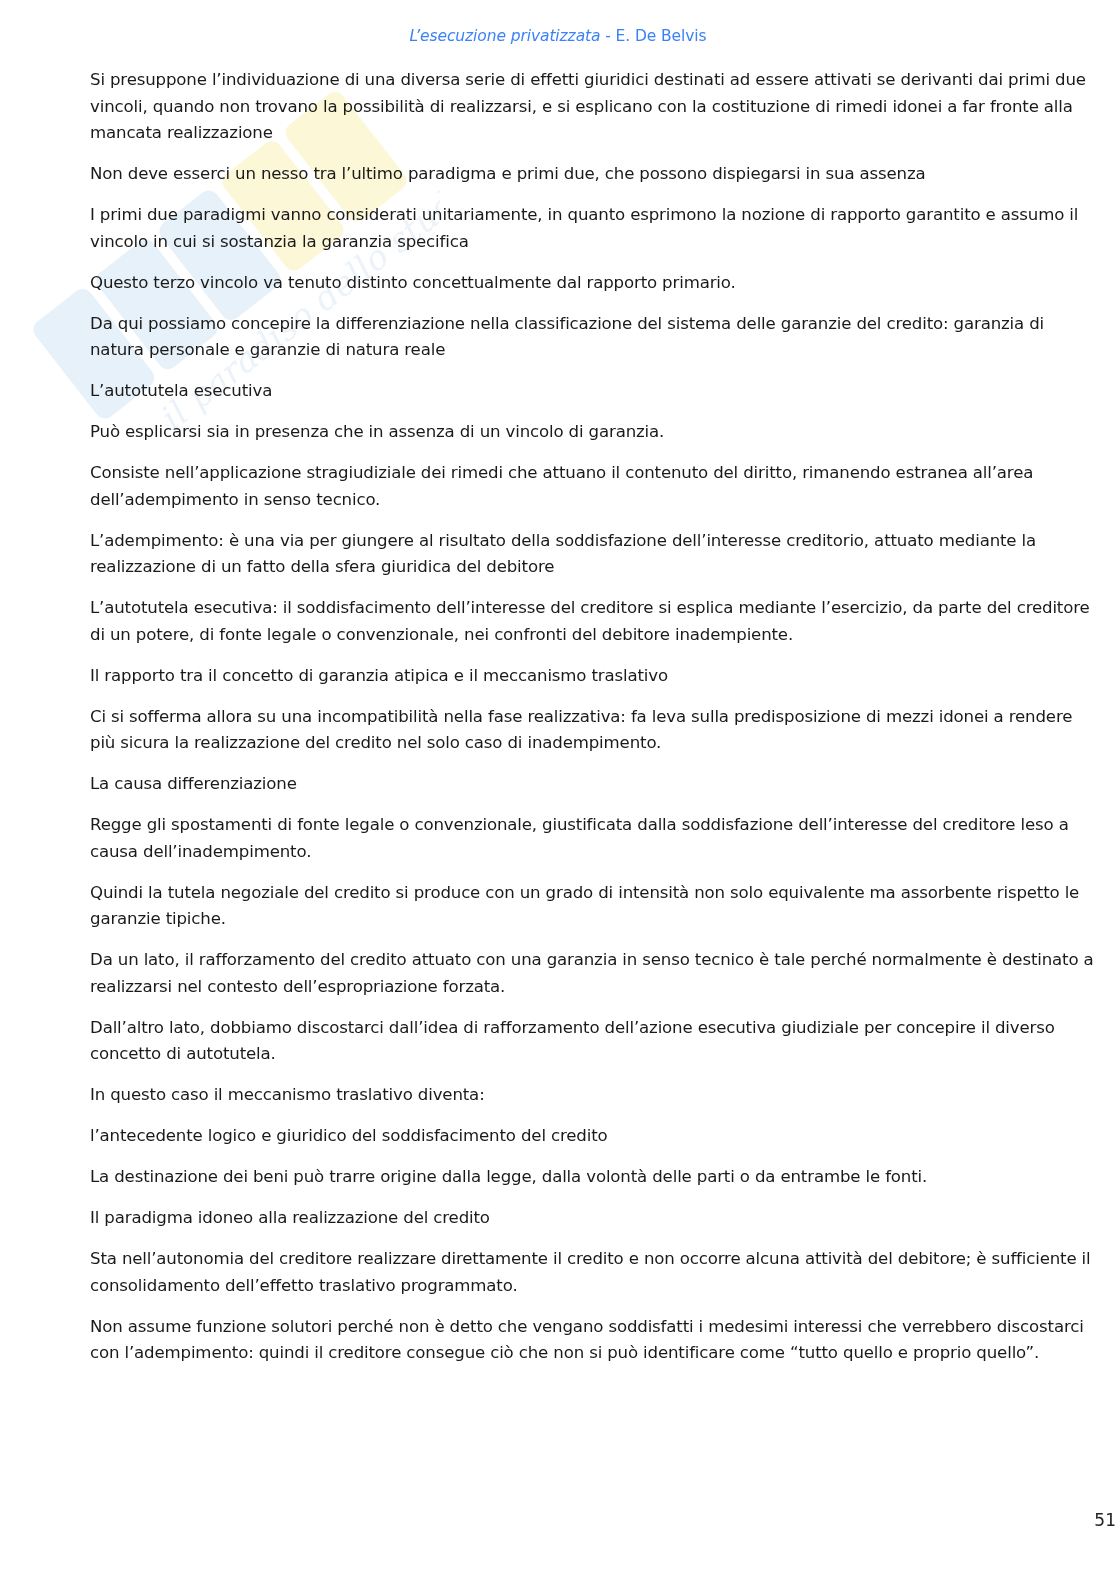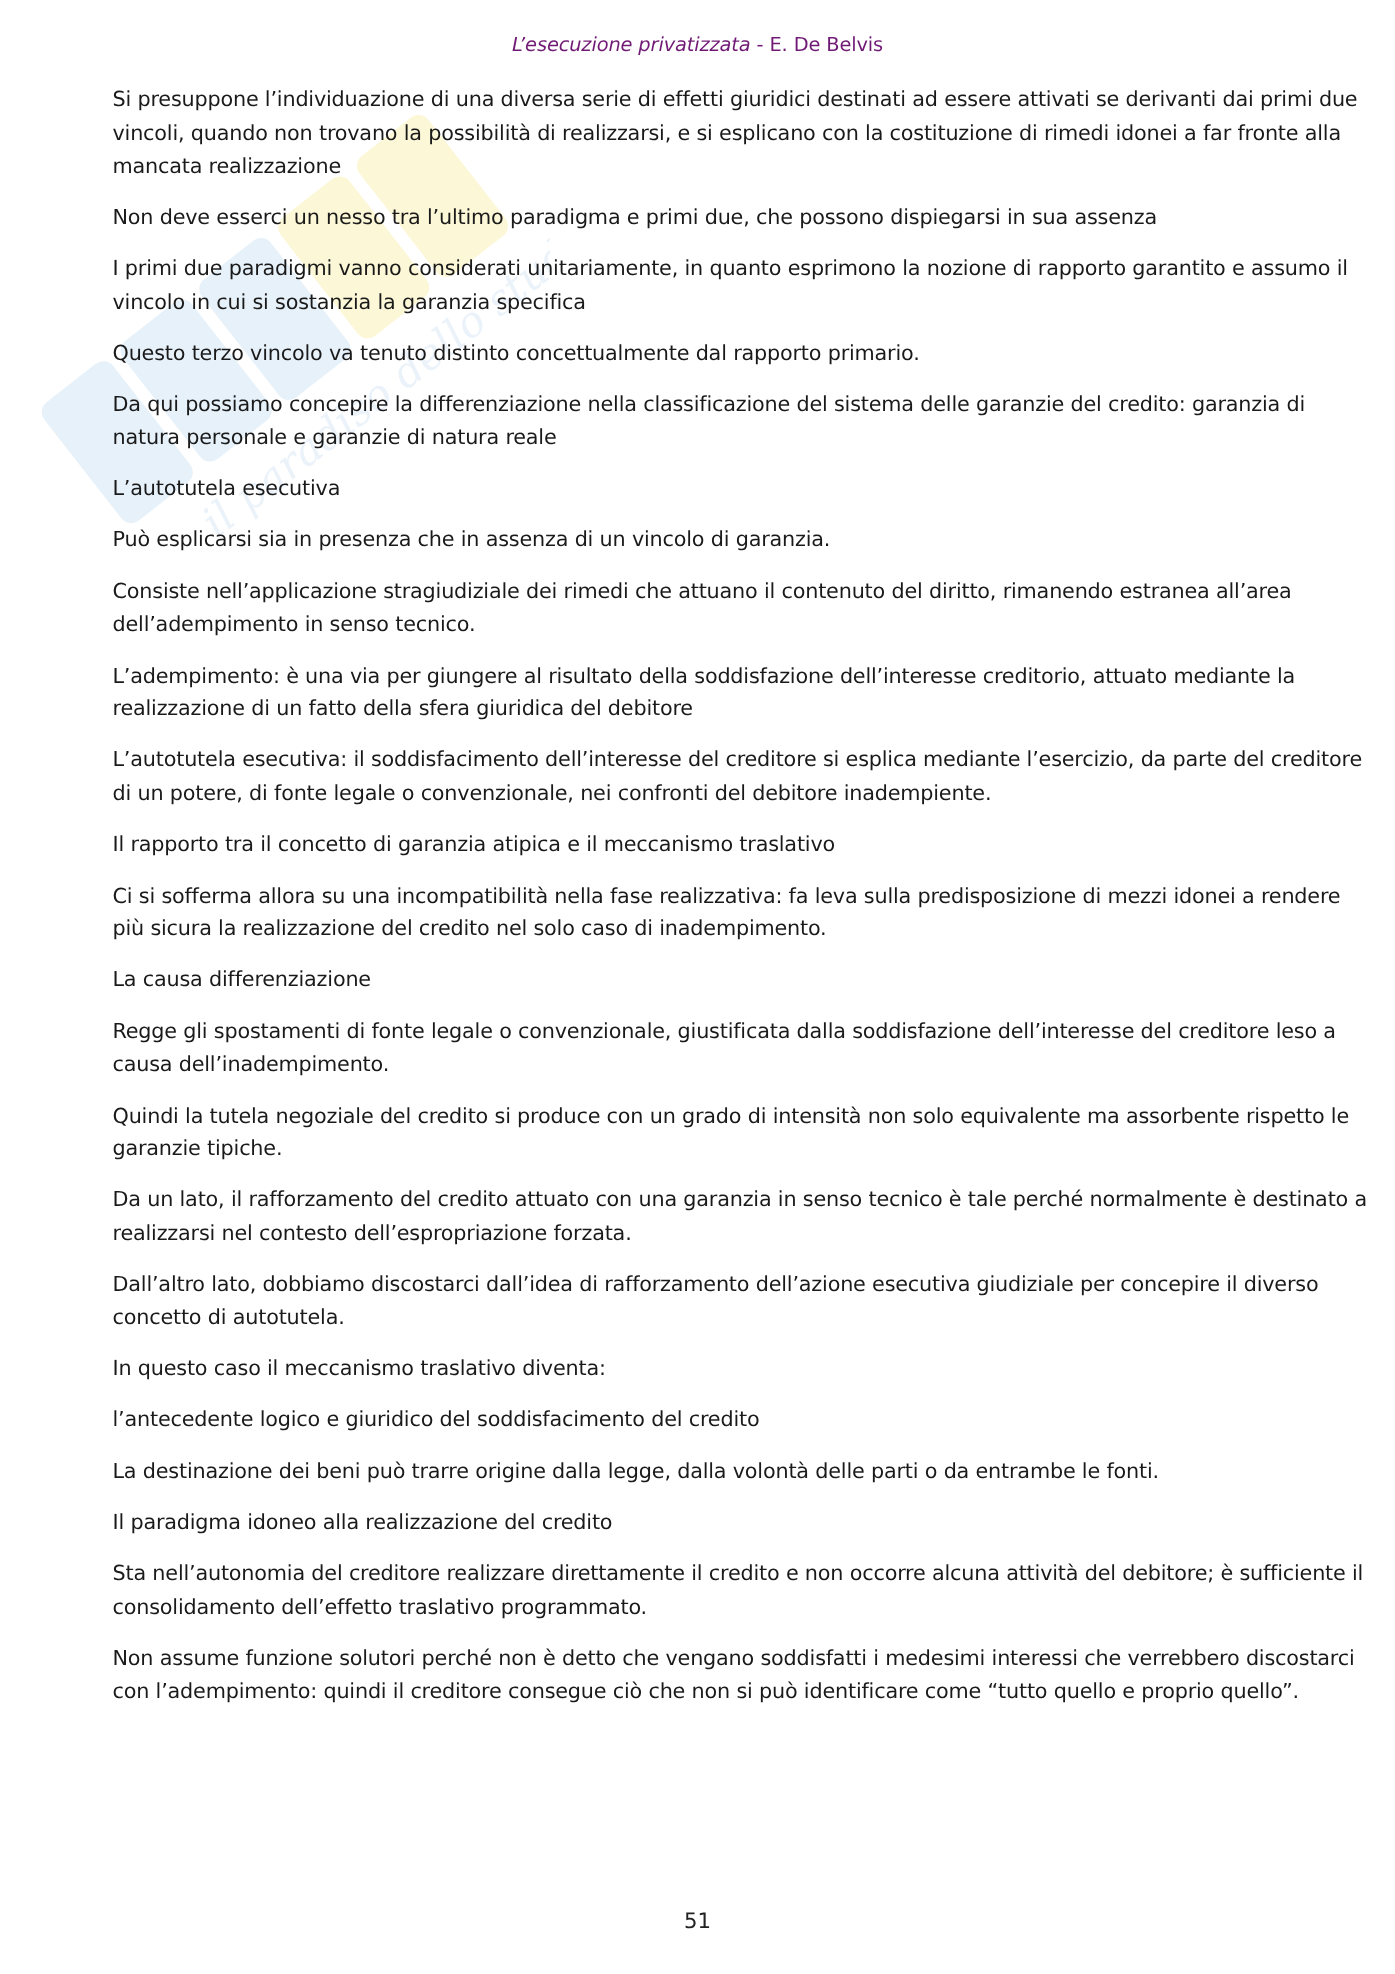--- a/index.html
+++ b/index.html
@@ -2,27 +2,27 @@
 <html><head>
   <meta charset="utf-8">
   <style>
     html, body { margin: 0; padding: 0; background: #ffffff; }
     body { width: 1116px; height: 1579px; position: relative; overflow: hidden;
            font-family: "DejaVu Sans", sans-serif; color: #1a1a1a; }
     .page { position: absolute; left: 0; top: 0; width: 1116px; height: 1579px; }
     .watermark { position: absolute; left: 20px; top: 40px; width: 420px; height: 440px;
                  pointer-events: none; opacity: 0.55; }
     .header { position: absolute; top: 27px; left: 0; width: 1116px; text-align: center;
-              font-size: 15.5px; color: #701a75; letter-spacing: -0.1px; }
+              font-size: 15.5px; color: #3b82f6; letter-spacing: -0.1px; }
     .header .title { font-style: italic; }
     .content { position: absolute; left: 53px; top: 67px; width: 1010px; margin-left: 37px; }
     .para { margin: 0 0 14.5px 0; font-size: 16.6px; line-height: 26.5px; letter-spacing: -0.15px;
             position: relative; }
-    .page-number { position: absolute; top: 1510px; left: 0; width: 1116px; text-align: center;
-                   font-size: 17px; color: #222; margin-top: 17px; }
+    .page-number { position: absolute; top: 1510px; left: 0; width: 1116px; text-align: right;
+                   font-size: 17px; color: #222; }
   </style>
 </head>
 <body>
 
 <div class="page">
 
   <svg class="watermark" viewBox="0 0 420 440" xmlns="http://www.w3.org/2000/svg">
     <g transform="rotate(-38 210 220)">
       <rect x="10" y="150" width="70" height="120" rx="10" fill="#d5e7f5"></rect>
       <rect x="90" y="150" width="70" height="120" rx="10" fill="#d5e7f5"></rect>

